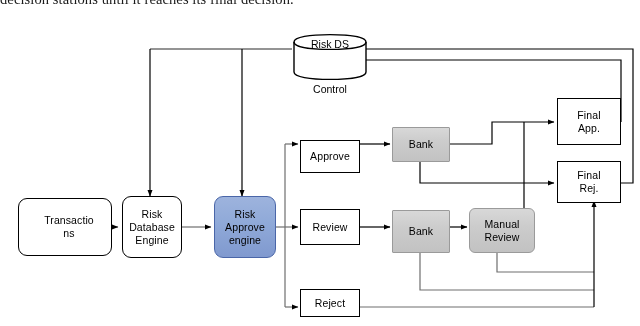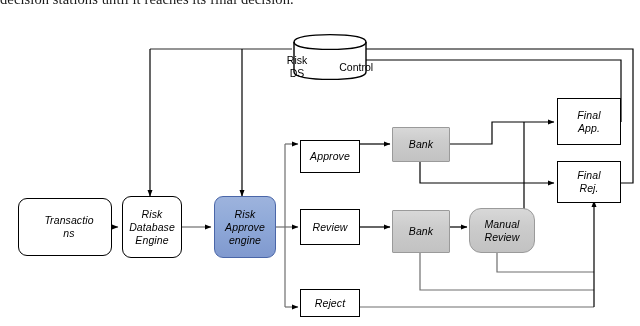--- a/index.html
+++ b/index.html
@@ -36,21 +36,20 @@
     position:absolute;
     box-sizing:border-box;
     display:flex;
     align-items:center;
     justify-content:center;
     text-align:center;
     font-size:10.5px;
     line-height:13px;
     color:#000000;
     letter-spacing:0.1px;
-    font-style:italic;
   }
   .node-rect{
     border:1.4px solid #000000;
     background:#ffffff;
   }
   .node-round{
     border:1.2px solid #000000;
     background:#ffffff;
     border-radius:9px;
   }
@@ -62,32 +61,32 @@
   }
   .node-gray{
     border:1.1px solid #9a9a9a;
     background:linear-gradient(180deg,#d8d8d8 0%, #cccccc 40%, #c2c2c2 100%);
     border-radius:1px;
     color:#000;
   }
   .node-gray-sq{
     border:1.1px solid #9a9a9a;
     background:linear-gradient(180deg,#d8d8d8 0%, #cccccc 40%, #c2c2c2 100%);
-    border-radius:12px;
+    border-radius:6px;
     color:#000;
   }
   .db-wrap{
     position:absolute;
   }
   .db-label{
     position:absolute;
     left:0;top:0;
     width:100%;height:100%;
     display:flex;
-    flex-direction:row;
+    flex-direction:column;
     align-items:center;
     justify-content:center;
     font-size:10.5px;
     line-height:13px;
     color:#000;
     text-align:center;
     gap:32px;
   }
   .lbl{display:block;}
 </style>

